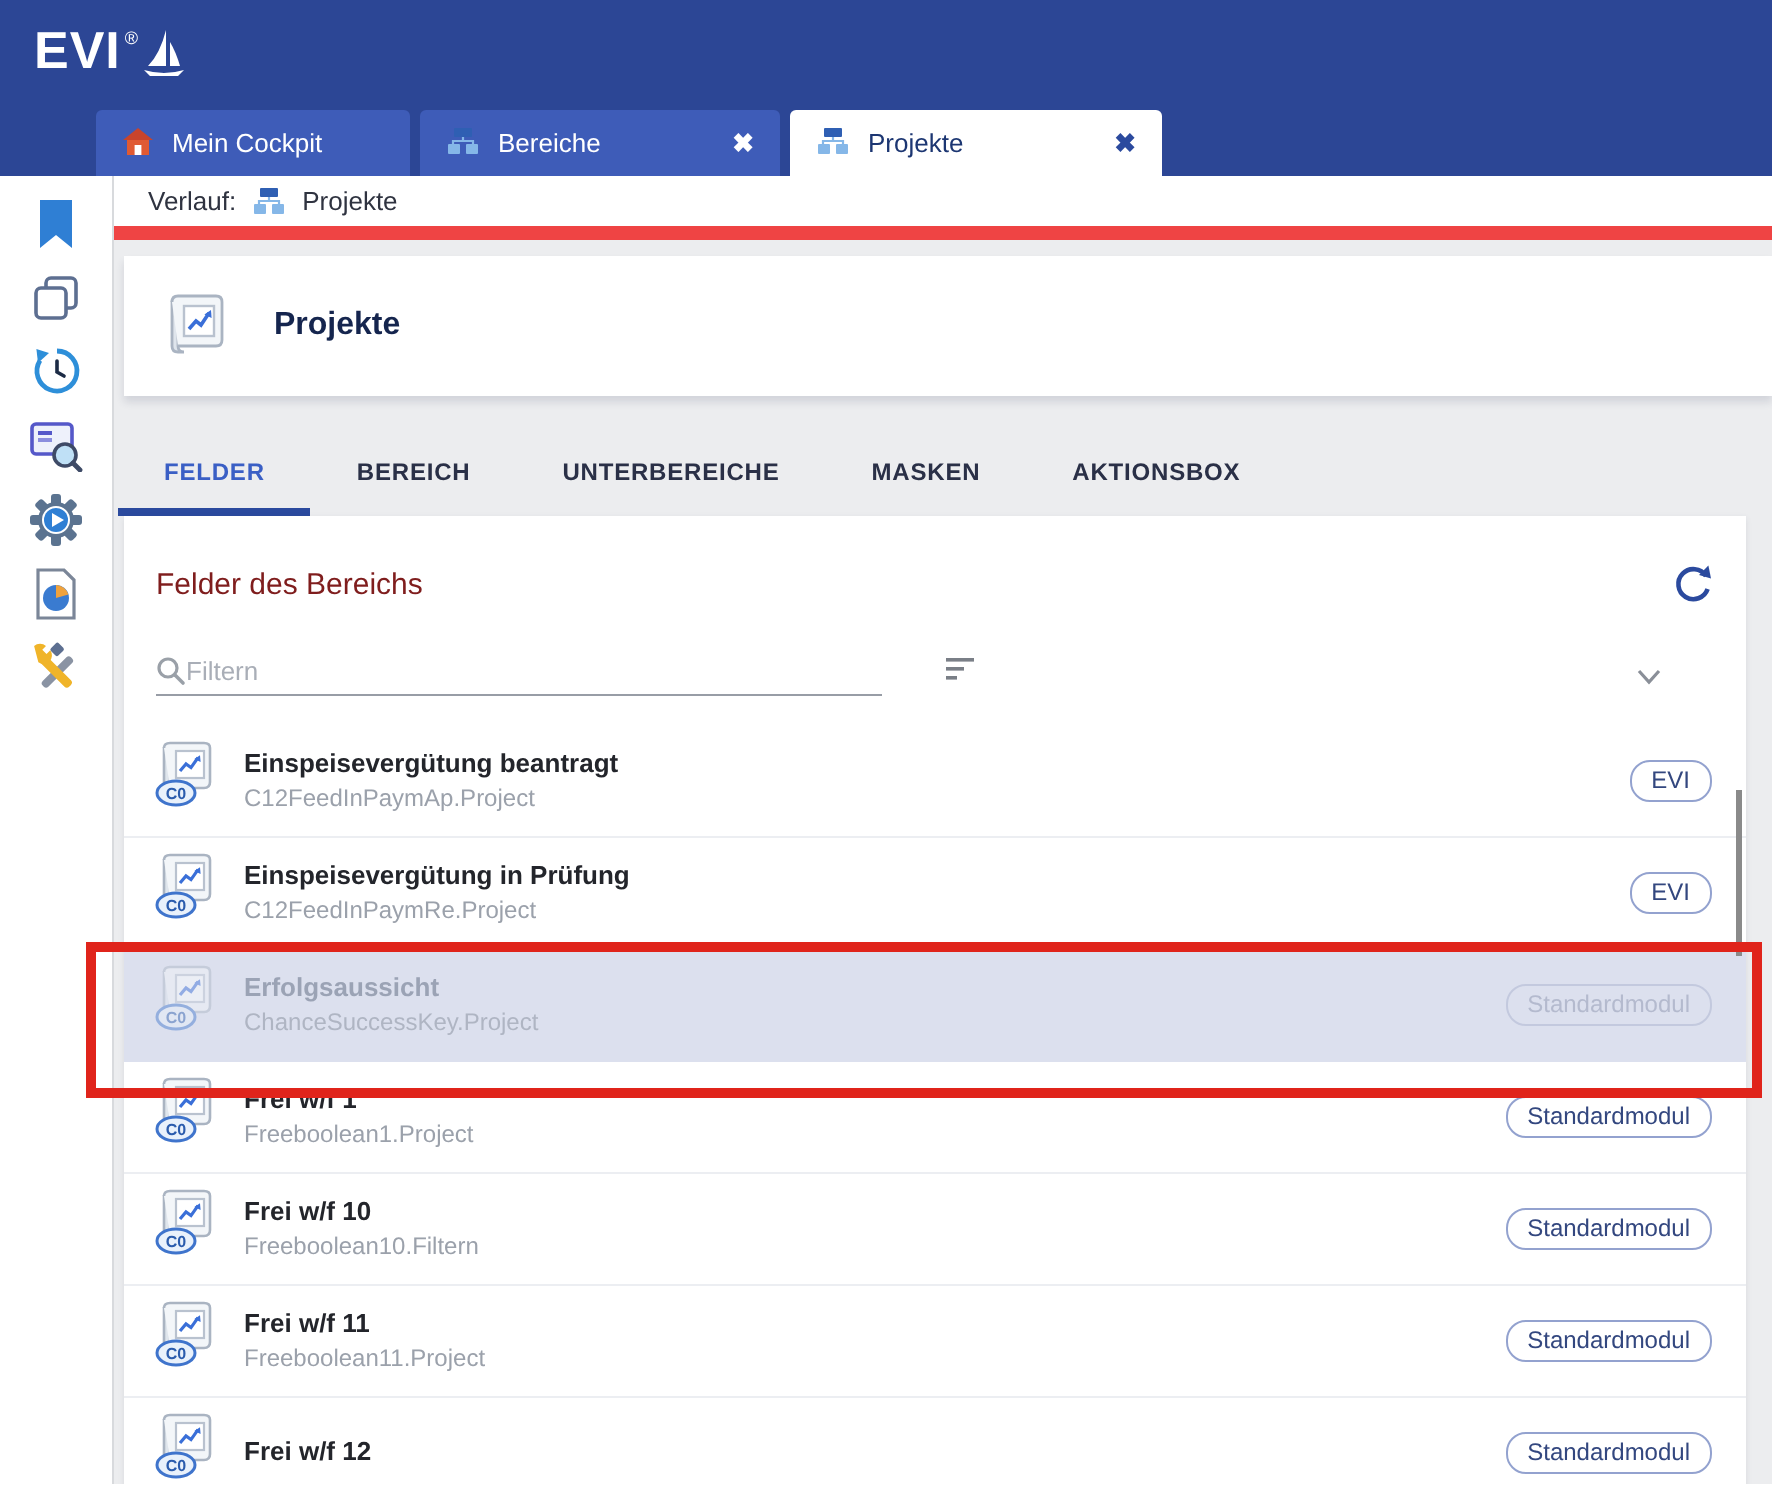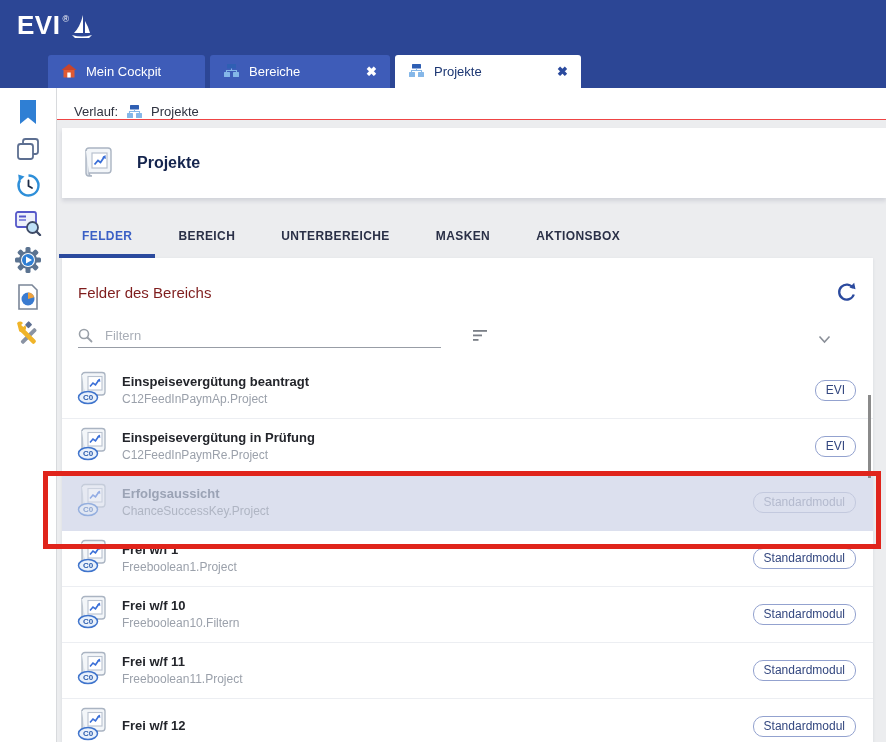--- a/index.html
+++ b/index.html
@@ -23,22 +23,22 @@
   }
   .wtab .wtab-label { white-space:nowrap; }
   .wtab-close { margin-left:auto; font-size:13px; font-weight:bold; line-height:1; padding-left:8px; }
   .wtab.active { background:#ffffff; color:#1c3672; }
   .wtab.active .wtab-close { color:#2b4a9e; }
   .wtab-1 { width:157px; } .wtab-2 { width:180px; } .wtab-3 { width:186px; }
 
   
   .history-bar {
     position:absolute; left:57px; top:88px; width:829px; height:32px; background:#fff;
-    display:flex; align-items:flex-end; gap:8px; padding-left:17px;
-    font-size:13px; color:#2f3340; border-bottom:1px solid #ef4444;
+    display:flex; align-items:center; gap:8px; padding-left:17px;
+    font-size:13px; color:#2f3340; border-bottom:7px solid #ef4444;
   }
 
   
   .sidebar {
     position:absolute; left:0; top:88px; width:57px; height:667px; background:#fff;
     border-right:1px solid #d8dadd; display:flex; flex-direction:column; align-items:center;
     padding-top:5px;
   }
   .side-icon { width:37px; height:37px; display:flex; align-items:center; justify-content:center; cursor:pointer; }
 
@@ -64,21 +64,21 @@
     position:absolute; left:5px; top:138px; width:811px; height:497px; background:#fff;
     box-shadow:0 1px 3px rgba(50,60,90,0.10); overflow:hidden;
   }
   .panel-head { display:flex; align-items:center; justify-content:space-between; padding:24px 17px 0 16px; }
   .panel-heading { font-size:15px; font-weight:normal; color:#7f1d1d; }
   .refresh-btn { cursor:pointer; display:flex; }
 
   .filter-row { position:relative; margin:22px 16px 0 16px; height:26px; }
   .filter-field {
     position:absolute; left:0; top:0; width:363px; height:24px;
-    border-bottom:1px solid #989da6; display:flex; align-items:center; gap:12px;
+    border-bottom:1px solid #989da6; display:flex; align-items:center; gap:0;
   }
   .filter-input {
     border:none; outline:none; flex:1; font-size:13px; color:#3a3f4a; background:transparent;
     font-family:"Liberation Sans", sans-serif;
   }
   .filter-input::placeholder { color:#a9aeb7; }
   .sort-btn { position:absolute; left:394px; top:4px; cursor:pointer; }
   .expand-btn { position:absolute; right:26px; top:6px; cursor:pointer; }
 
   .fields-list { margin-top:13px; }

